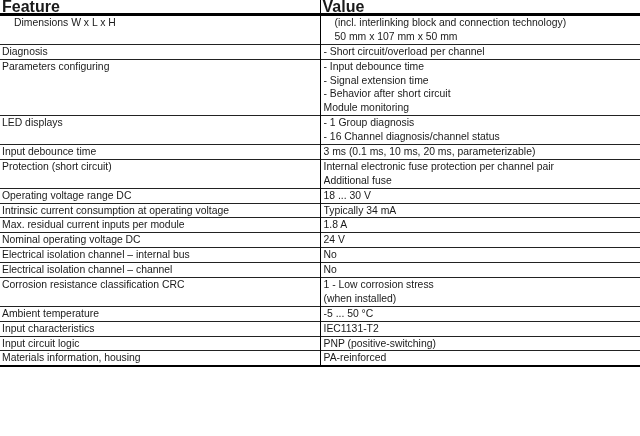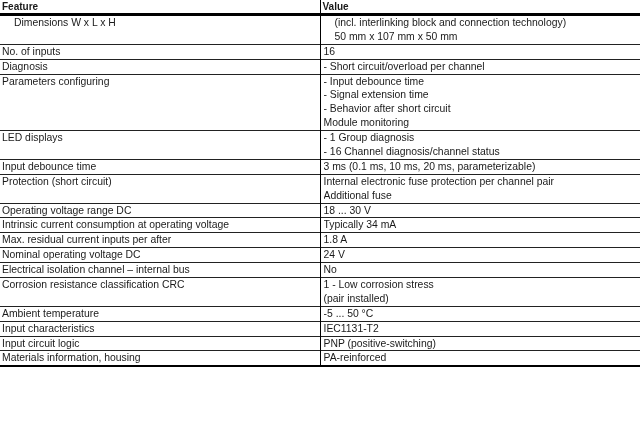--- a/index.html
+++ b/index.html
@@ -1,20 +1,20 @@
 <!DOCTYPE html>
 <html><head>
 <meta charset="utf-8">
 <style>
   html, body { margin:0; padding:0; background:#ffffff; }
   body { width:640px; height:436px; overflow:hidden; font-family:"Liberation Sans", sans-serif; font-size:10.4px; color:#1a1a1a; }
   table { border-collapse:collapse; width:640px; table-layout:fixed; }
   col.c1 { width:320px; }
   col.c2 { width:320px; }
-  th { text-align:left; font-weight:bold; height:13px; line-height:13px; padding:0 2px; border-bottom:3px solid #000; font-size:10px; }
+  th { text-align:left; font-weight:bold; height:13px; line-height:13px; padding:0 2px; border-bottom:3px solid #000; font-size:16px; }
   th.v { border-left:1px solid #000; }
   td { vertical-align:top; padding:0 2px; border-top:1px solid #222; line-height:13.9px; }
   td.v { border-left:1px solid #000; padding-left:3px; }
   tr.first td { border-top:none;padding-left:14px; }
   tr.last td { border-bottom:2px solid #000; }
   .line { display:block; height:13.9px; white-space:nowrap; overflow:hidden; }
 </style>
 </head>
 <body>
 
@@ -30,28 +30,20 @@
     </tr>
   </thead>
   <tbody id="tbody">
       <tr class="first">
         <td>
           <span class="line">Dimensions W x L x H</span>
         </td>
         <td class="v">
           <span class="line">(incl. interlinking block and connection technology)</span>
           <span class="line">50 mm x 107 mm x 50 mm</span>
-        </td>
-      </tr>
-      <tr>
-        <td>
-          <span class="line">No. of inputs</span>
-        </td>
-        <td class="v">
-          <span class="line">16</span>
         </td>
       </tr>
       <tr>
         <td>
           <span class="line">Diagnosis</span>
         </td>
         <td class="v">
           <span class="line">- Short circuit/overload per channel</span>
         </td>
       </tr>
@@ -103,21 +95,21 @@
       <tr>
         <td>
           <span class="line">Intrinsic current consumption at operating voltage</span>
         </td>
         <td class="v">
           <span class="line">Typically 34 mA</span>
         </td>
       </tr>
       <tr>
         <td>
-          <span class="line">Max. residual current inputs per after</span>
+          <span class="line">Max. residual current inputs per module</span>
         </td>
         <td class="v">
           <span class="line">1.8 A</span>
         </td>
       </tr>
       <tr>
         <td>
           <span class="line">Nominal operating voltage DC</span>
         </td>
         <td class="v">
@@ -127,25 +119,33 @@
       <tr>
         <td>
           <span class="line">Electrical isolation channel – internal bus</span>
         </td>
         <td class="v">
           <span class="line">No</span>
         </td>
       </tr>
       <tr>
         <td>
+          <span class="line">Electrical isolation channel – channel</span>
+        </td>
+        <td class="v">
+          <span class="line">No</span>
+        </td>
+      </tr>
+      <tr>
+        <td>
           <span class="line">Corrosion resistance classification CRC</span>
         </td>
         <td class="v">
           <span class="line">1 - Low corrosion stress</span>
-          <span class="line">(pair installed)</span>
+          <span class="line">(when installed)</span>
         </td>
       </tr>
       <tr>
         <td>
           <span class="line">Ambient temperature</span>
         </td>
         <td class="v">
           <span class="line">-5 ... 50 °C</span>
         </td>
       </tr>

